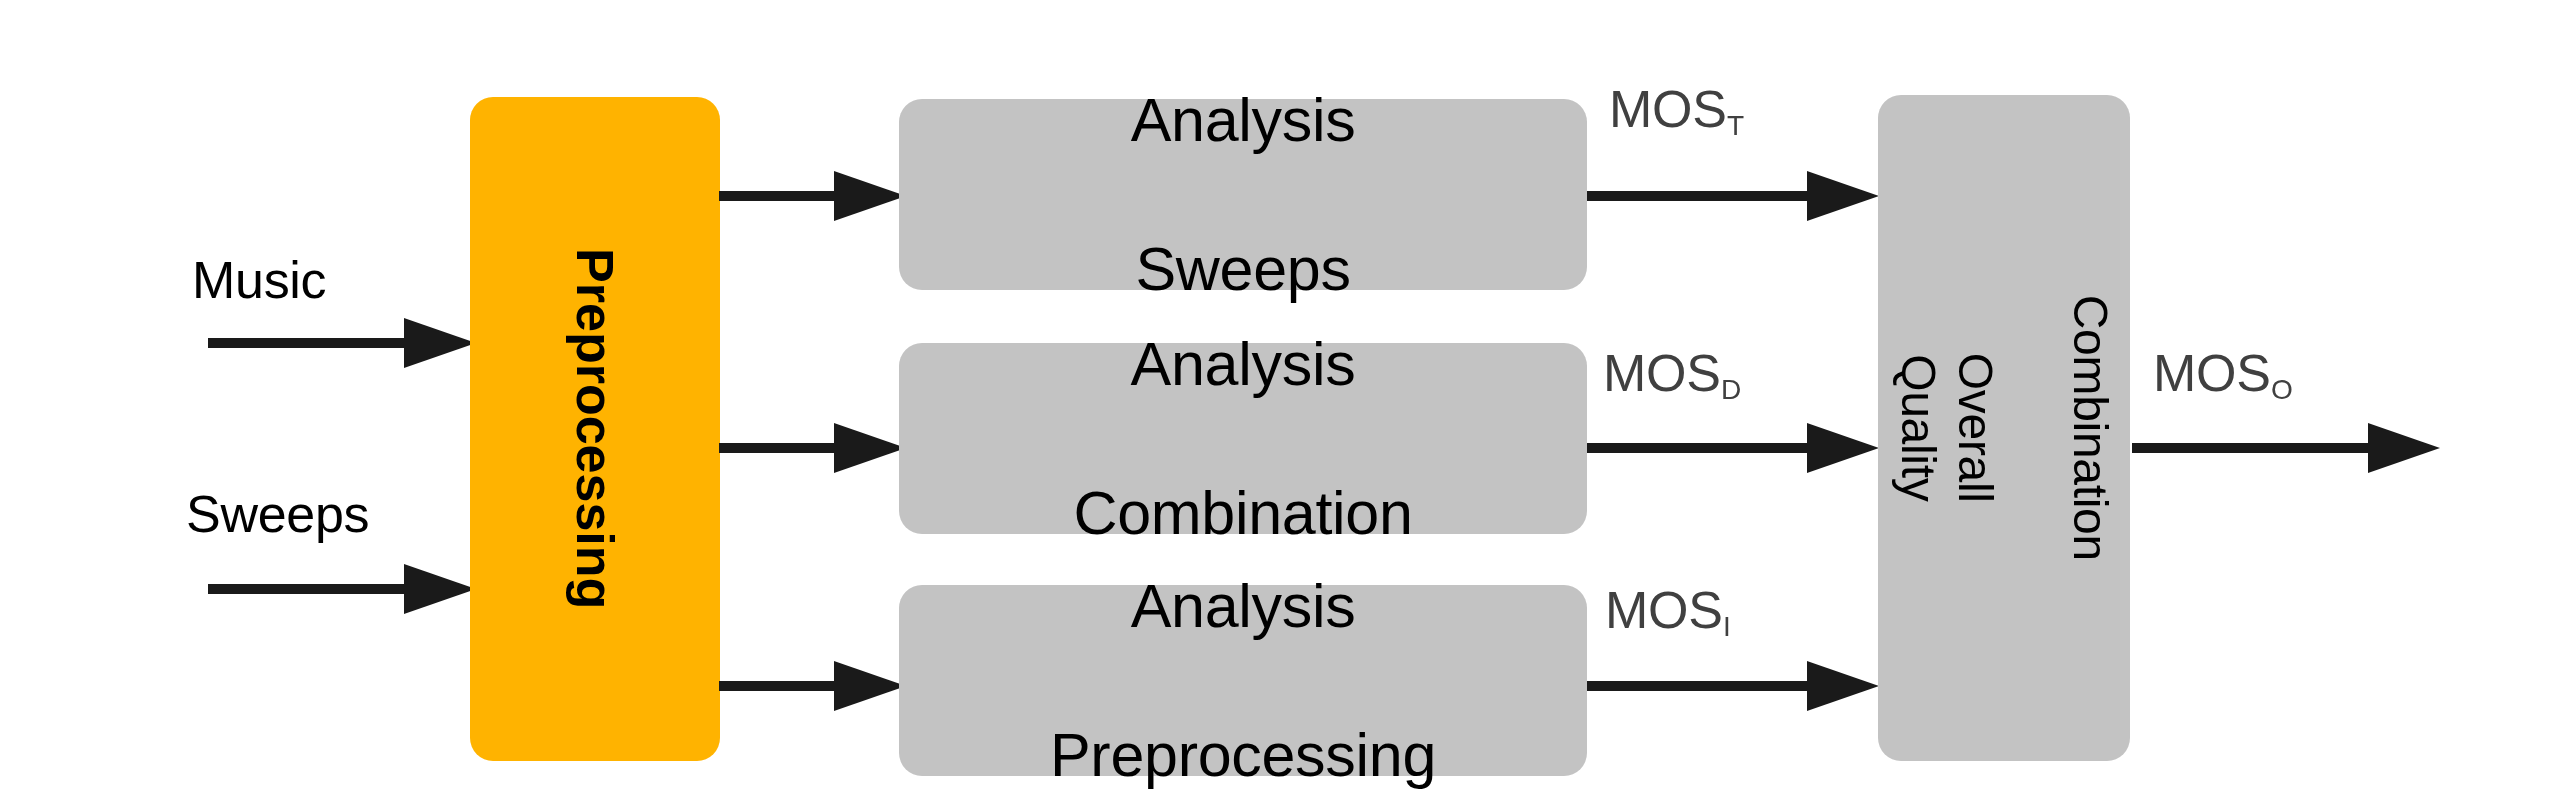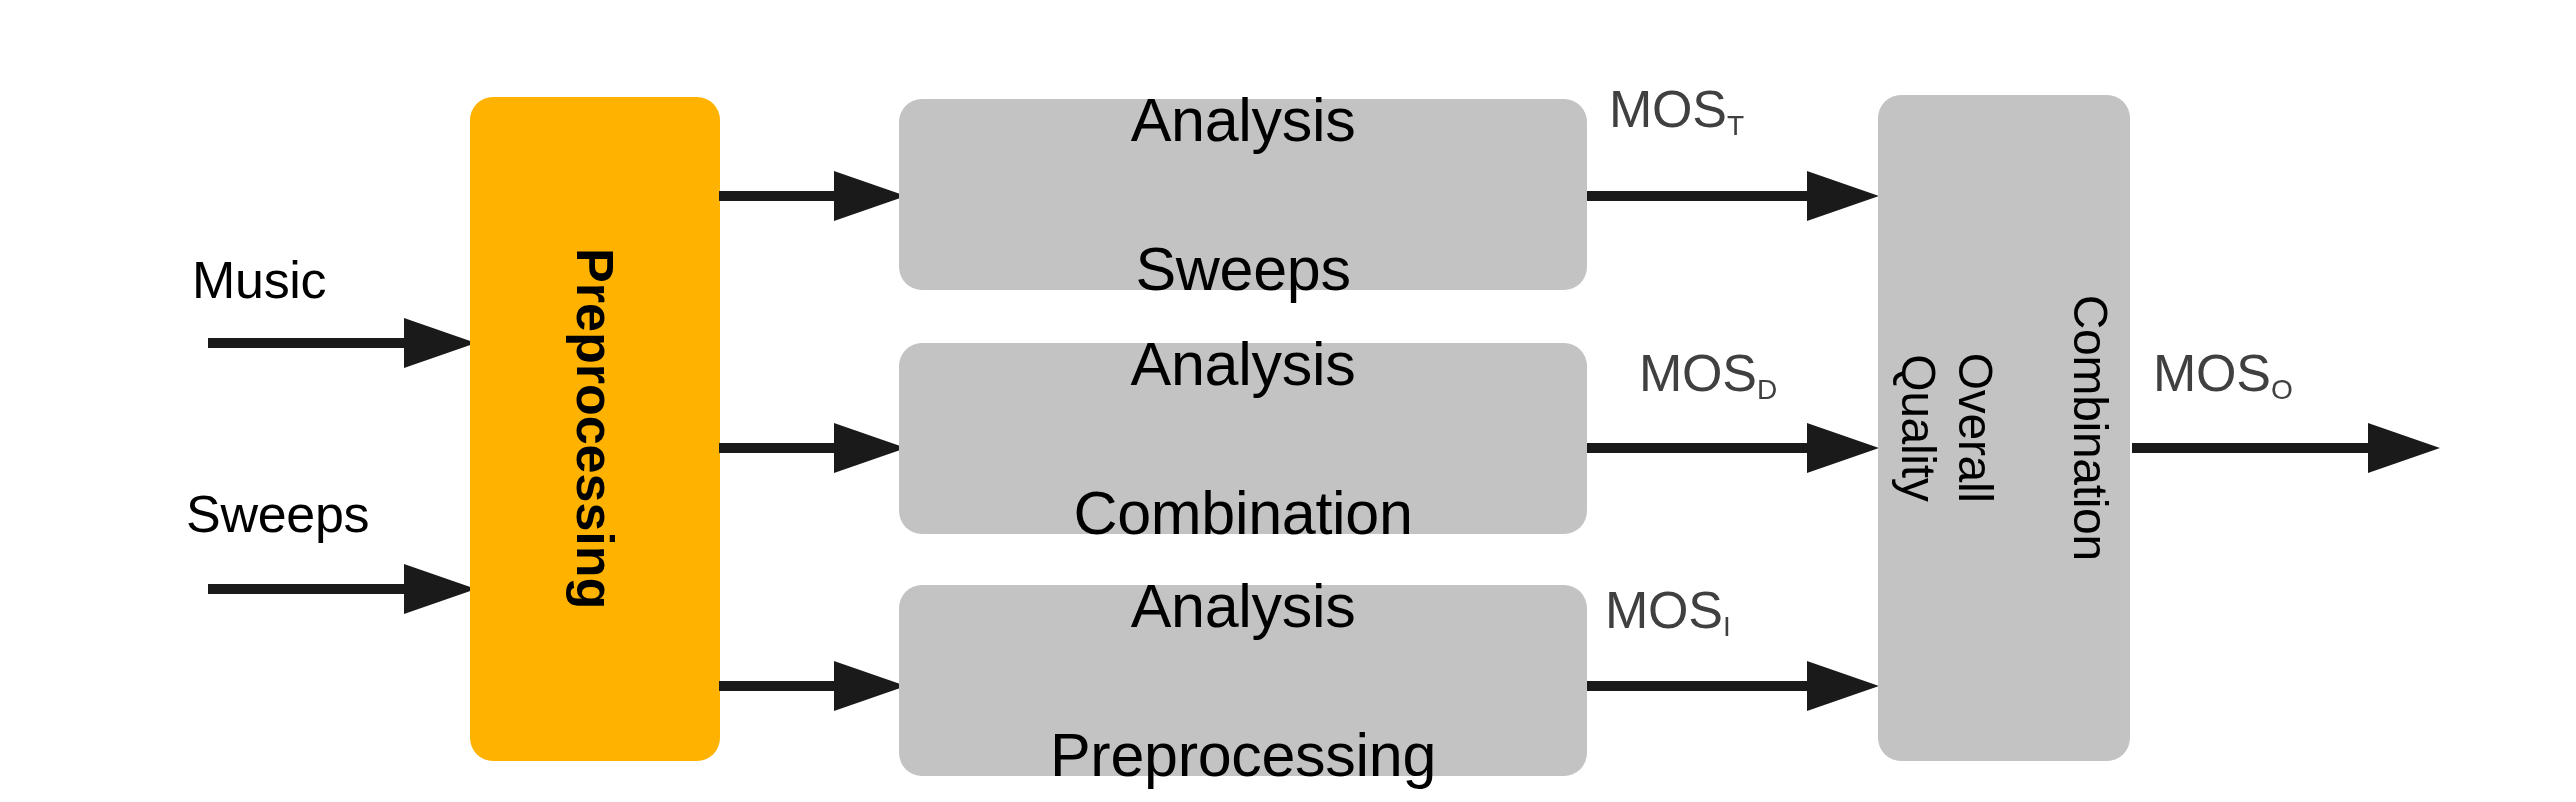--- a/index.html
+++ b/index.html
@@ -169,21 +169,21 @@
   </div>
 
   <div class="mos-label" style="left:1609px; top:79px;">
     <span>MOS</span><sub>T</sub>
   </div>
   <div class="arrow" style="left:1587px; top:196px; width:292px;">
     <div class="shaft" style="width:235px;"></div>
     <div class="head" style="left:220px;"></div>
   </div>
 
-  <div class="mos-label" style="left:1639px; top:343px;">
+  <div class="mos-label" style="left:1603px; top:343px;">
     <span>MOS</span><sub>D</sub>
   </div>
   <div class="arrow" style="left:1587px; top:448px; width:292px;">
     <div class="shaft" style="width:235px;"></div>
     <div class="head" style="left:220px;"></div>
   </div>
 
   <div class="mos-label" style="left:1605px; top:580px;">
     <span>MOS</span><sub>I</sub>
   </div>

